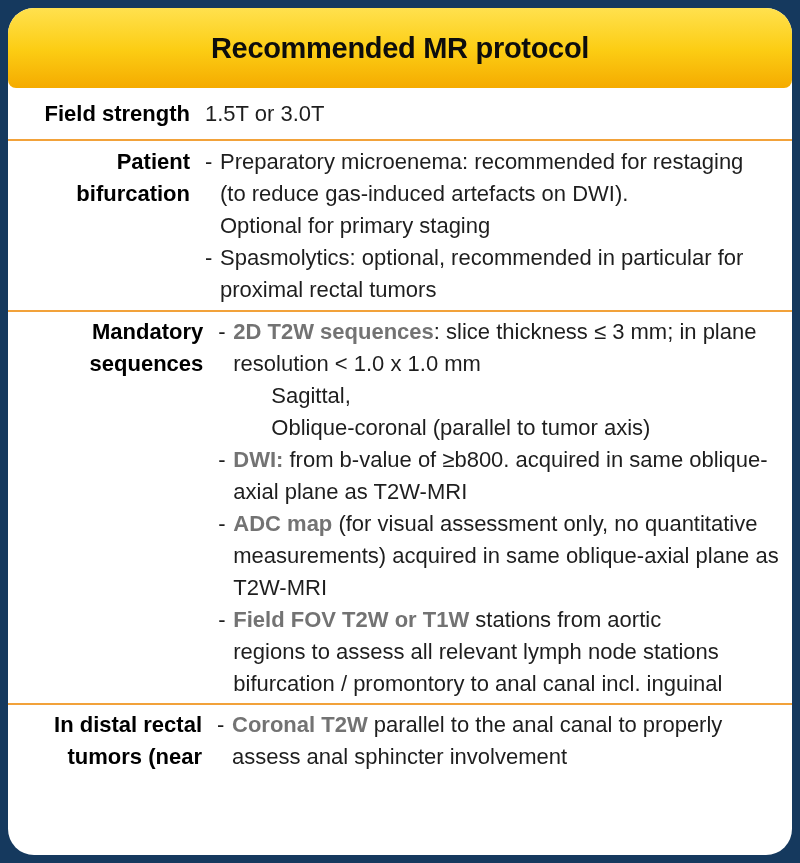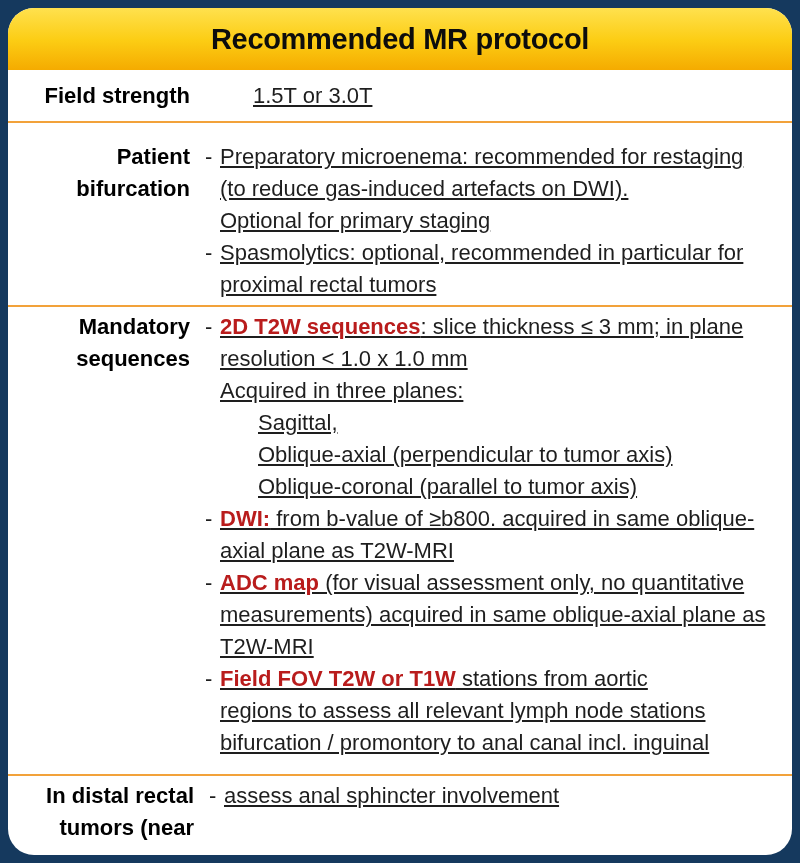--- a/index.html
+++ b/index.html
@@ -18,45 +18,46 @@
     position: absolute;
     left: 8px;
     top: 8px;
     width: 784px;
     height: 847px;
     background: #ffffff;
     border-radius: 26px;
     overflow: hidden;
   }
   .header {
-    height: 62px;
+    height: 80px;
     background: linear-gradient(180deg, #ffe14e 0%, #fccd14 52%, #f5ab00 100%);
     display: flex;
     align-items: center;
     justify-content: center;
+    border-radius: 8px;
   }
   .header .title {
     font-size: 29px;
     font-weight: 700;
     color: #0d0d0d;
     letter-spacing: -0.3px;
   }
   .divider {
     height: 2px;
     background: #f2a23a;
     width: 100%;
   }
   .row {
     display: flex;
     align-items: flex-start;
   }
-  .row-0 { padding: 10px 0 9px 0; gap: 48px; }
-  .row-1 { padding: 18px 0 4px 0; }
-  .row-2 { padding: 4px 0 15px 0; }
-  .row-3 { padding: 4px 0 0 4px; }
+  .row-0 { padding: 10px 0 9px 0; }
+  .row-1 { padding: 5px 0 4px 0; }
+  .row-2 { padding: 4px 0 3px 0; justify-content: center; }
+  .row-3 { padding: 4px 0 0 12px; }
   .label {
     width: 182px;
     flex-shrink: 0;
     text-align: right;
     font-weight: 700;
     color: #000000;
     font-size: 22px;
     line-height: 32px;
   }
   .content {
@@ -68,28 +69,27 @@
   .item {
     display: flex;
     align-items: flex-start;
   }
   .dash {
     width: 15px;
     flex-shrink: 0;
   }
   .line {
     white-space: nowrap;
-    text-decoration: underline;
   }
   .line.indent {
     padding-left: 38px;
   }
   .seg-bold {
     font-weight: 700;
-    color: #b91c1c;
+    color: #737373;
   }
 </style>
 </head>
 <body>
 
 <div class="card">
   <div class="header">
     <span class="title">Recommended MR protocol</span>
   </div>
   <div id="rows">
@@ -134,23 +134,21 @@
         <div class="label">
           <div class="label-line">Mandatory</div>
           <div class="label-line">sequences</div>
         </div>
         <div class="content">
           <div class="item">
             <span class="dash">-</span>
             <div class="lines">
               <div class="line"><span class="seg-bold">2D T2W sequences</span><span class="seg">: slice thickness ≤ 3 mm; in plane</span></div>
               <div class="line"><span class="seg">resolution &lt; 1.0 x 1.0 mm</span></div>
-              <div class="line"><span class="seg">Acquired in three planes:</span></div>
               <div class="line indent"><span class="seg">Sagittal,</span></div>
-              <div class="line indent"><span class="seg">Oblique-axial (perpendicular to tumor axis)</span></div>
               <div class="line indent"><span class="seg">Oblique-coronal (parallel to tumor axis)</span></div>
             </div>
           </div>
           <div class="item">
             <span class="dash">-</span>
             <div class="lines">
               <div class="line"><span class="seg-bold">DWI:</span><span class="seg"> from b-value of ≥b800. acquired in same oblique-</span></div>
               <div class="line"><span class="seg">axial plane as T2W-MRI</span></div>
             </div>
           </div>
@@ -175,19 +173,20 @@
       <div class="divider"></div>
       <div class="row row-3">
         <div class="label">
           <div class="label-line">In distal rectal</div>
           <div class="label-line">tumors (near</div>
         </div>
         <div class="content">
           <div class="item">
             <span class="dash">-</span>
             <div class="lines">
+              <div class="line"><span class="seg-bold">Coronal T2W</span><span class="seg"> parallel to the anal canal to properly</span></div>
               <div class="line"><span class="seg">assess anal sphincter involvement</span></div>
             </div>
           </div>
         </div>
       </div>
     </div>
 </div>
 
 </body></html>

